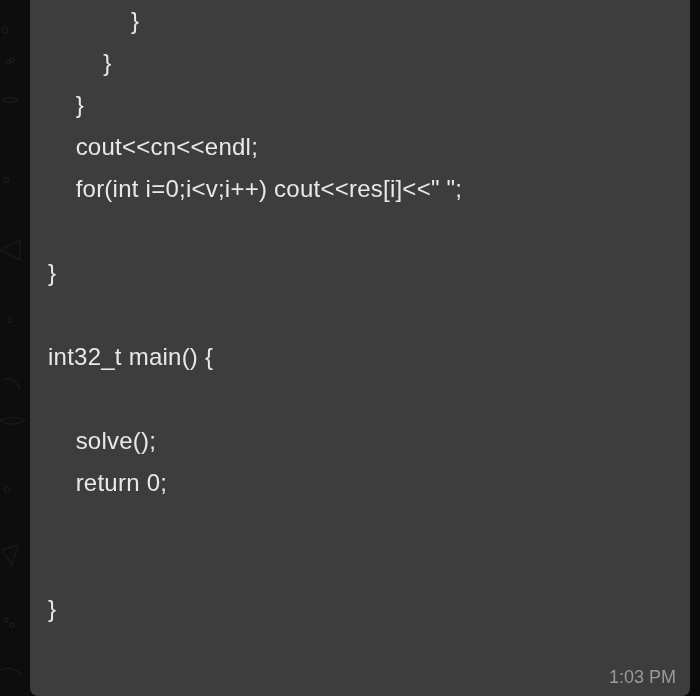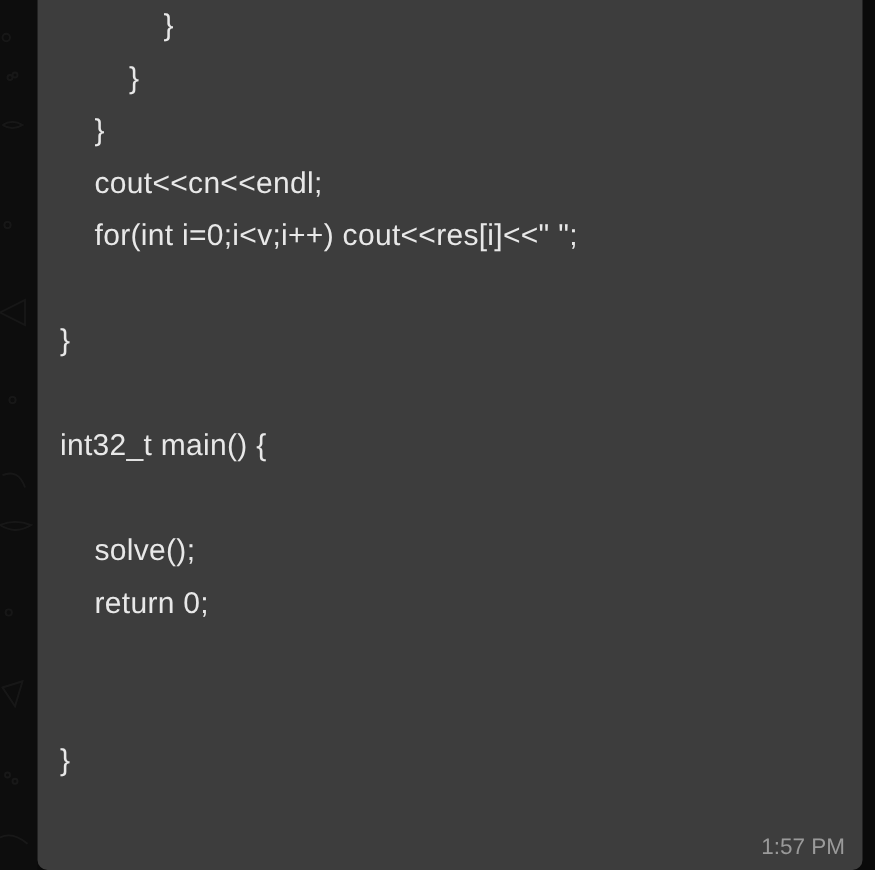--- a/index.html
+++ b/index.html
@@ -87,14 +87,14 @@
 
 }
 
 int32_t main() {
 
     solve();
     return 0;
 
 
 }</pre>
-  <div class="timestamp">1:57 PM</div>
+  <div class="timestamp">1:03 PM</div>
 </div>
 
 </body></html>

